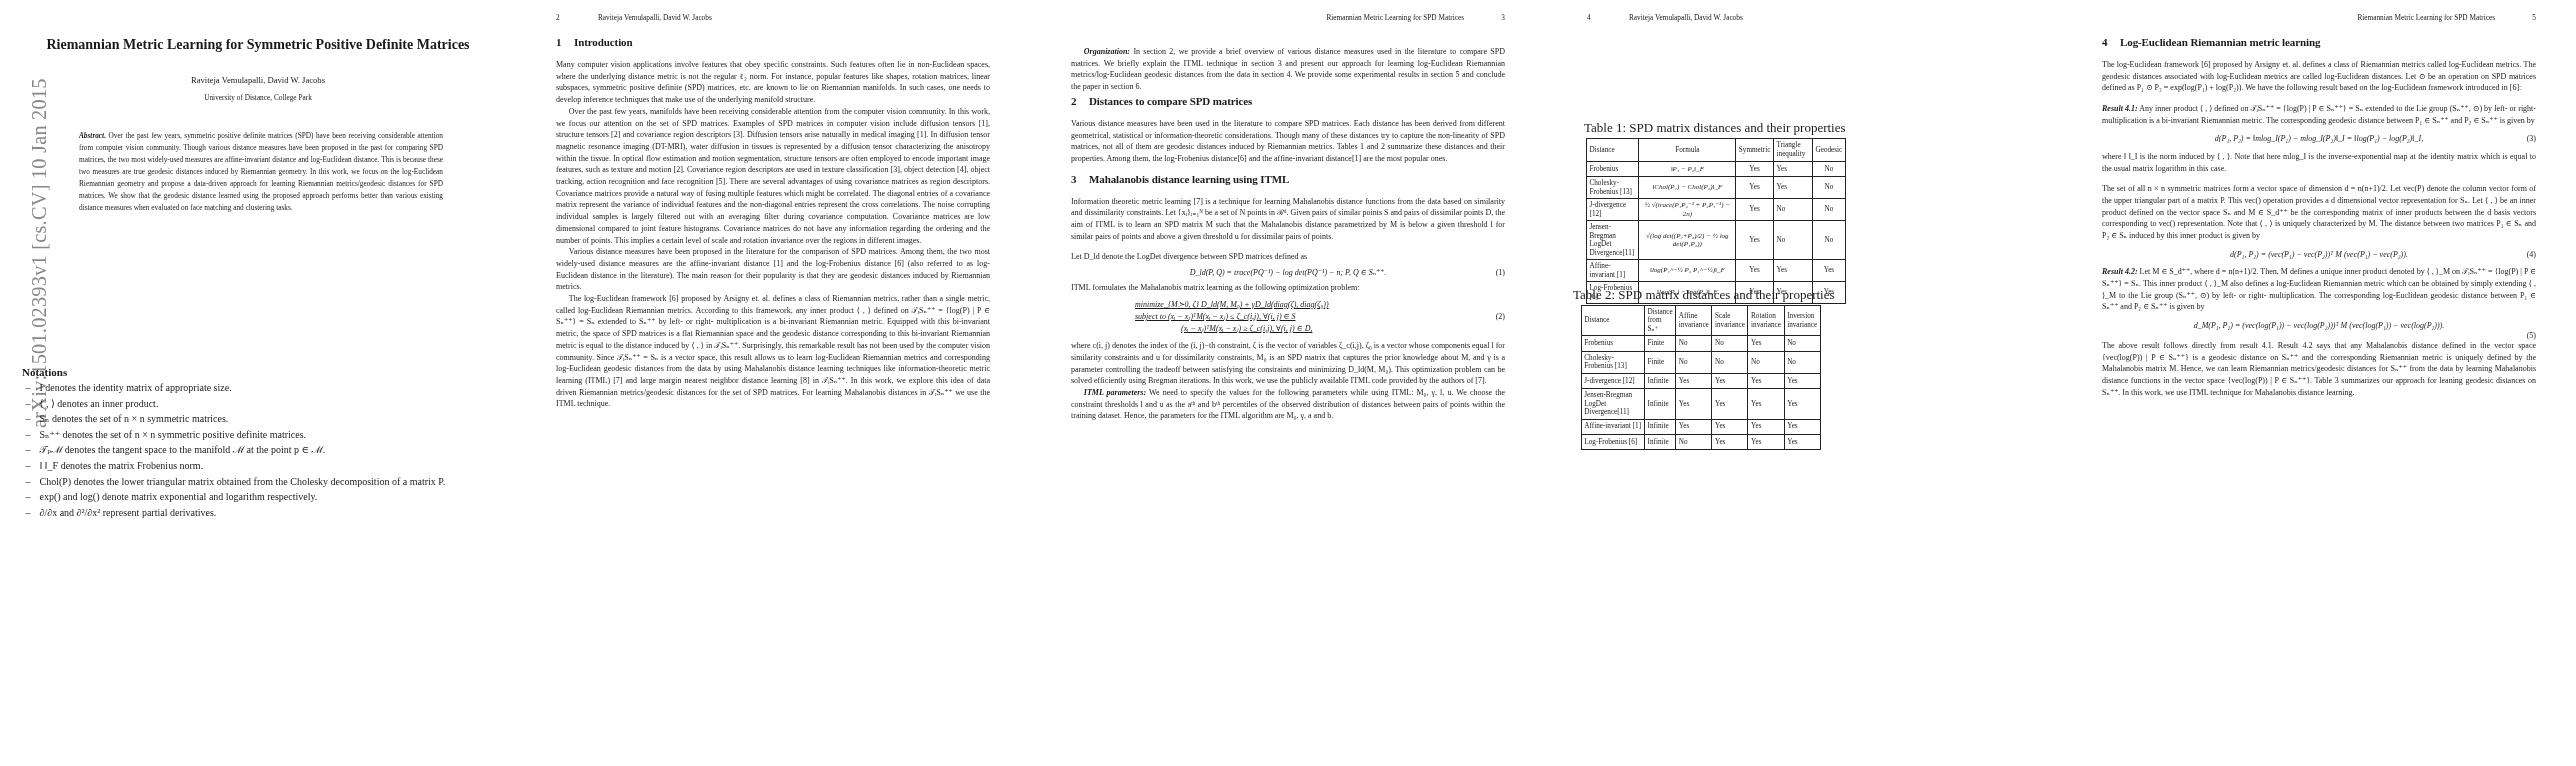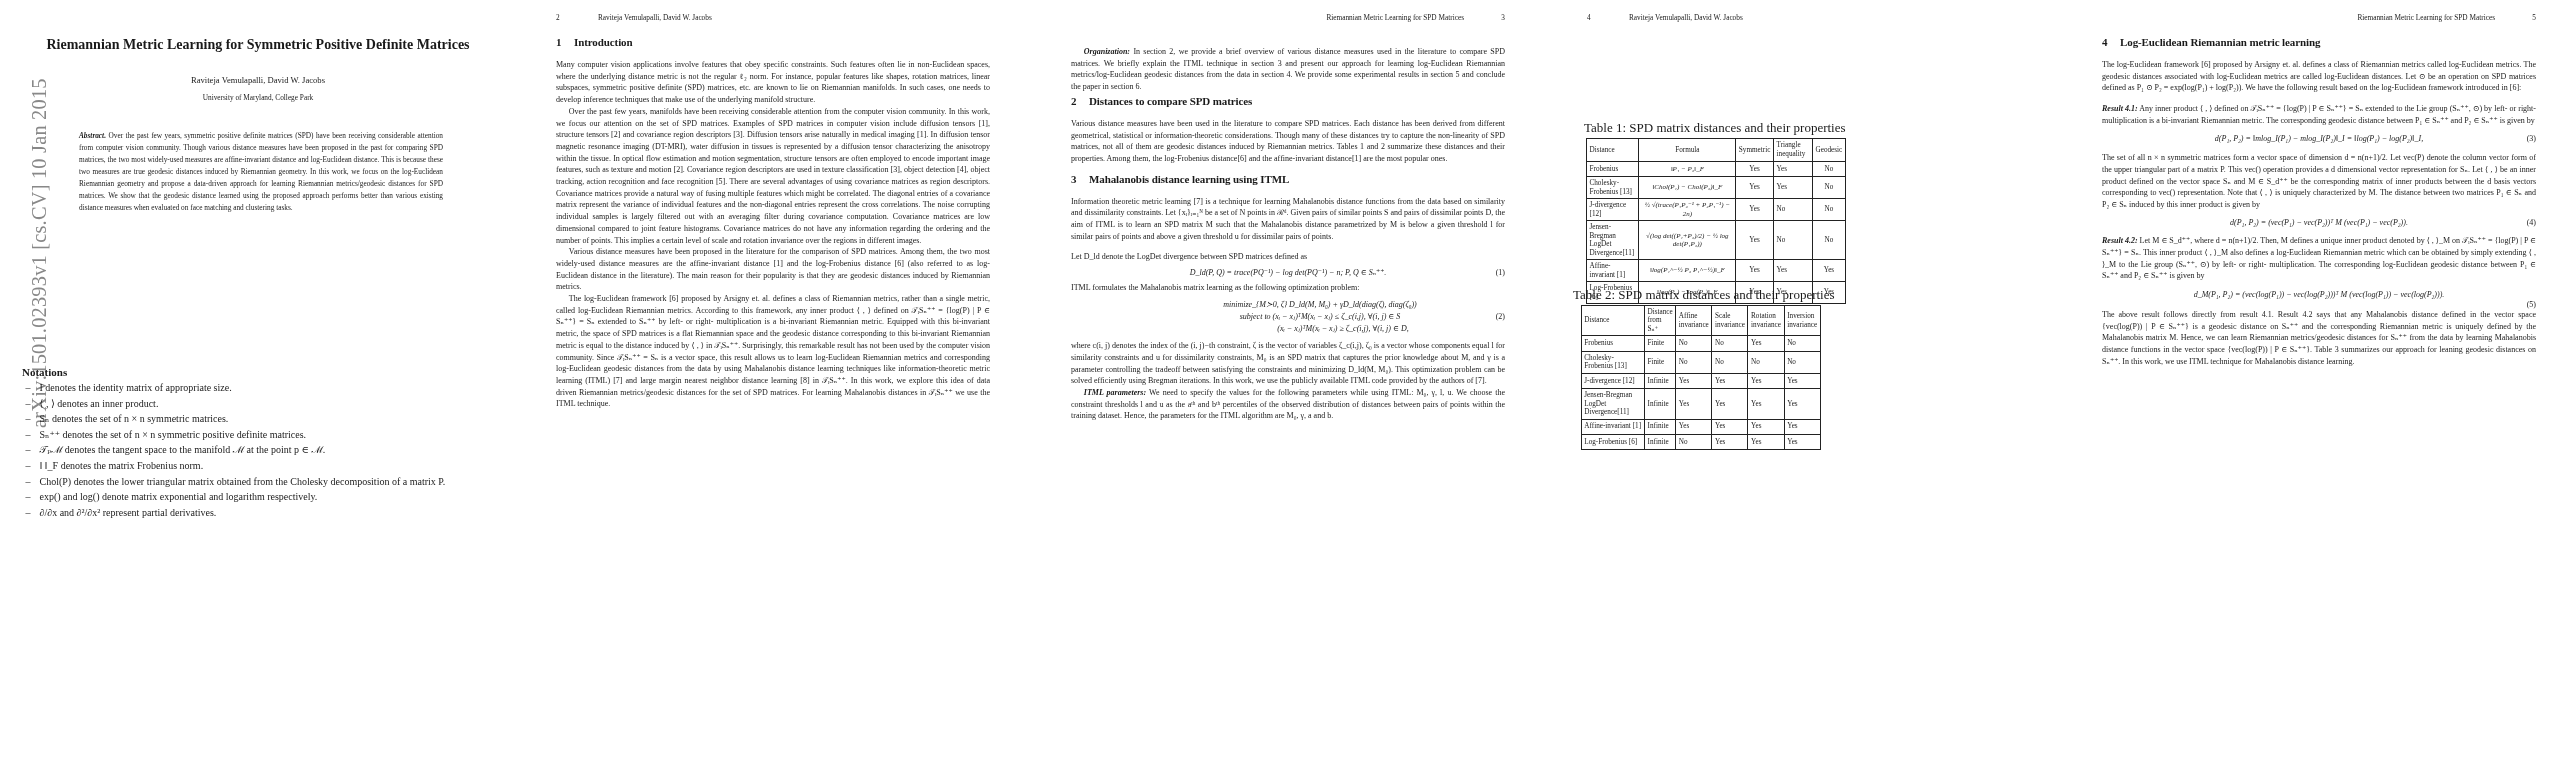--- a/index.html
+++ b/index.html
@@ -46,21 +46,21 @@
 </style>
 </head>
 <body>
 
 <div class="page" id="p1">
   <div class="arxiv">
     <span>arXiv:1501.02393v1  [cs.CV]  10 Jan 2015</span>
   </div>
   <h1 class="title">Riemannian Metric Learning for Symmetric Positive Definite Matrices</h1>
   <div class="authors">Raviteja Vemulapalli, David W. Jacobs</div>
-  <div class="affil">University of Maryland, College Park</div>
+  <div class="affil">University of Distance, College Park</div>
   <p class="abstract">
     <b>Abstract.</b>
     <span>Over the past few years, symmetric positive definite matrices (SPD) have been receiving considerable attention from computer vision community. Though various distance measures have been proposed in the past for comparing SPD matrices, the two most widely-used measures are affine-invariant distance and log-Euclidean distance. This is because these two measures are true geodesic distances induced by Riemannian geometry. In this work, we focus on the log-Euclidean Riemannian geometry and propose a data-driven approach for learning Riemannian metrics/geodesic distances for SPD matrices. We show that the geodesic distance learned using the proposed approach performs better than various existing distance measures when evaluated on face matching and clustering tasks.</span>
   </p>
   <h2 class="notations-h">Notations</h2>
   <ul class="notes">
     <li>I denotes the identity matrix of appropriate size.</li>
     <li>⟨ , ⟩ denotes an inner product.</li>
     <li>Sₙ denotes the set of n × n symmetric matrices.</li>
     <li>Sₙ⁺⁺ denotes the set of n × n symmetric positive definite matrices.</li>
@@ -105,21 +105,21 @@
     <h2 class="sec" style="margin-top:8px;">
       <span class="n">3</span><span>Mahalanobis distance learning using ITML</span>
     </h2>
     <p class="body">Information theoretic metric learning [7] is a technique for learning Mahalanobis distance functions from the data based on similarity and dissimilarity constraints. Let {xᵢ}ᵢ₌₁ᴺ be a set of N points in ℛᵈ. Given pairs of similar points S and pairs of dissimilar points D, the aim of ITML is to learn an SPD matrix M such that the Mahalanobis distance parametrized by M is below a given threshold l for similar pairs of points and above a given threshold u for dissimilar pairs of points.</p>
     <p class="body" style="margin-top:9px;">Let D_ld denote the LogDet divergence between SPD matrices defined as</p>
     <div class="eq">
       <span>D_ld(P, Q) = trace(PQ⁻¹) − log det(PQ⁻¹) − n;  P, Q ∈ Sₙ⁺⁺.</span>
       <span class="tag">(1)</span>
     </div>
     <p class="body">ITML formulates the Mahalanobis matrix learning as the following optimization problem:</p>
-    <div class="eq" style="text-align:center; padding-left:64px; line-height:12px;">
+    <div class="eq" style="text-align:left; padding-left:64px; line-height:12px;text-decoration:underline;">
       <div>minimize_{M≻0, ζ}  D_ld(M, M₀) + γD_ld(diag(ζ), diag(ζ₀))</div>
       <div>subject to  (xᵢ − xⱼ)ᵀM(xᵢ − xⱼ) ≤ ζ_c(i,j),  ∀(i, j) ∈ S</div>
       <div style="padding-left:46px;">(xᵢ − xⱼ)ᵀM(xᵢ − xⱼ) ≥ ζ_c(i,j),  ∀(i, j) ∈ D,</div>
       <span class="tag" style="top:12px;">(2)</span>
     </div>
     <p class="body">where c(i, j) denotes the index of the (i, j)−th constraint, ζ is the vector of variables ζ_c(i,j), ζ₀ is a vector whose components equal l for similarity constraints and u for dissimilarity constraints, M₀ is an SPD matrix that captures the prior knowledge about M, and γ is a parameter controlling the tradeoff between satisfying the constraints and minimizing D_ld(M, M₀). This optimization problem can be solved efficiently using Bregman iterations. In this work, we use the publicly available ITML code provided by the authors of [7].</p>
     <p class="body ind">
       <b>ITML parameters:</b>
       <span>We need to specify the values for the following parameters while using ITML: M₀, γ, l, u. We choose the constraint thresholds l and u as the aᵗʰ and bᵗʰ percentiles of the observed distribution of distances between pairs of points within the training dataset. Hence, the parameters for the ITML algorithm are M₀, γ, a and b.</span>
     </p>
@@ -267,20 +267,21 @@
     </h2>
     <p class="body">The log-Euclidean framework [6] proposed by Arsigny et. al. defines a class of Riemannian metrics called log-Euclidean metrics. The geodesic distances associated with log-Euclidean metrics are called log-Euclidean distances. Let ⊙ be an operation on SPD matrices defined as P₁ ⊙ P₂ = exp(log(P₁) + log(P₂)). We have the following result based on the log-Euclidean framework introduced in [6]:</p>
     <p class="body" style="margin-top:9px;">
       <b>Result 4.1:</b>
       <span>Any inner product ⟨ , ⟩ defined on 𝒯ᵢSₙ⁺⁺ = {log(P) | P ∈ Sₙ⁺⁺} = Sₙ extended to the Lie group (Sₙ⁺⁺, ⊙) by left- or right- multiplication is a bi-invariant Riemannian metric. The corresponding geodesic distance between P₁ ∈ Sₙ⁺⁺ and P₂ ∈ Sₙ⁺⁺ is given by</span>
     </p>
     <div class="eq" style="margin:7.7px 0;">
       <span>d(P₁, P₂) = ‖mlog_I(P₁) − mlog_I(P₂)‖_I = ‖log(P₁) − log(P₂)‖_I,</span>
       <span class="tag">(3)</span>
     </div>
+    <p class="body">where ‖ ‖_I is the norm induced by ⟨ , ⟩. Note that here mlog_I is the inverse-exponential map at the identity matrix which is equal to the usual matrix logarithm in this case.</p>
     <p class="body" style="margin-top:9px;">The set of all n × n symmetric matrices form a vector space of dimension d = n(n+1)/2. Let vec(P) denote the column vector form of the upper triangular part of a matrix P. This vec() operation provides a d dimensional vector representation for Sₙ. Let ⟨ , ⟩ be an inner product defined on the vector space Sₙ and M ∈ S_d⁺⁺ be the corresponding matrix of inner products between the d basis vectors corresponding to vec() representation. Note that ⟨ , ⟩ is uniquely characterized by M. The distance between two matrices P₁ ∈ Sₙ and P₂ ∈ Sₙ induced by this inner product is given by</p>
     <div class="eq" style="margin:7.7px 0;">
       <span>d(P₁, P₂) = (vec(P₁) − vec(P₂))ᵀ M (vec(P₁) − vec(P₂)).</span>
       <span class="tag">(4)</span>
     </div>
     <p class="body">
       <b>Result 4.2:</b>
       <span>Let M ∈ S_d⁺⁺, where d = n(n+1)/2. Then, M defines a unique inner product denoted by ⟨ , ⟩_M on 𝒯ᵢSₙ⁺⁺ = {log(P) | P ∈ Sₙ⁺⁺} = Sₙ. This inner product ⟨ , ⟩_M also defines a log-Euclidean Riemannian metric which can be obtained by simply extending ⟨ , ⟩_M to the Lie group (Sₙ⁺⁺, ⊙) by left- or right- multiplication. The corresponding log-Euclidean geodesic distance between P₁ ∈ Sₙ⁺⁺ and P₂ ∈ Sₙ⁺⁺ is given by</span>
     </p>
     <div class="eq" style="margin:7.7px 0 1.3px 0;">

